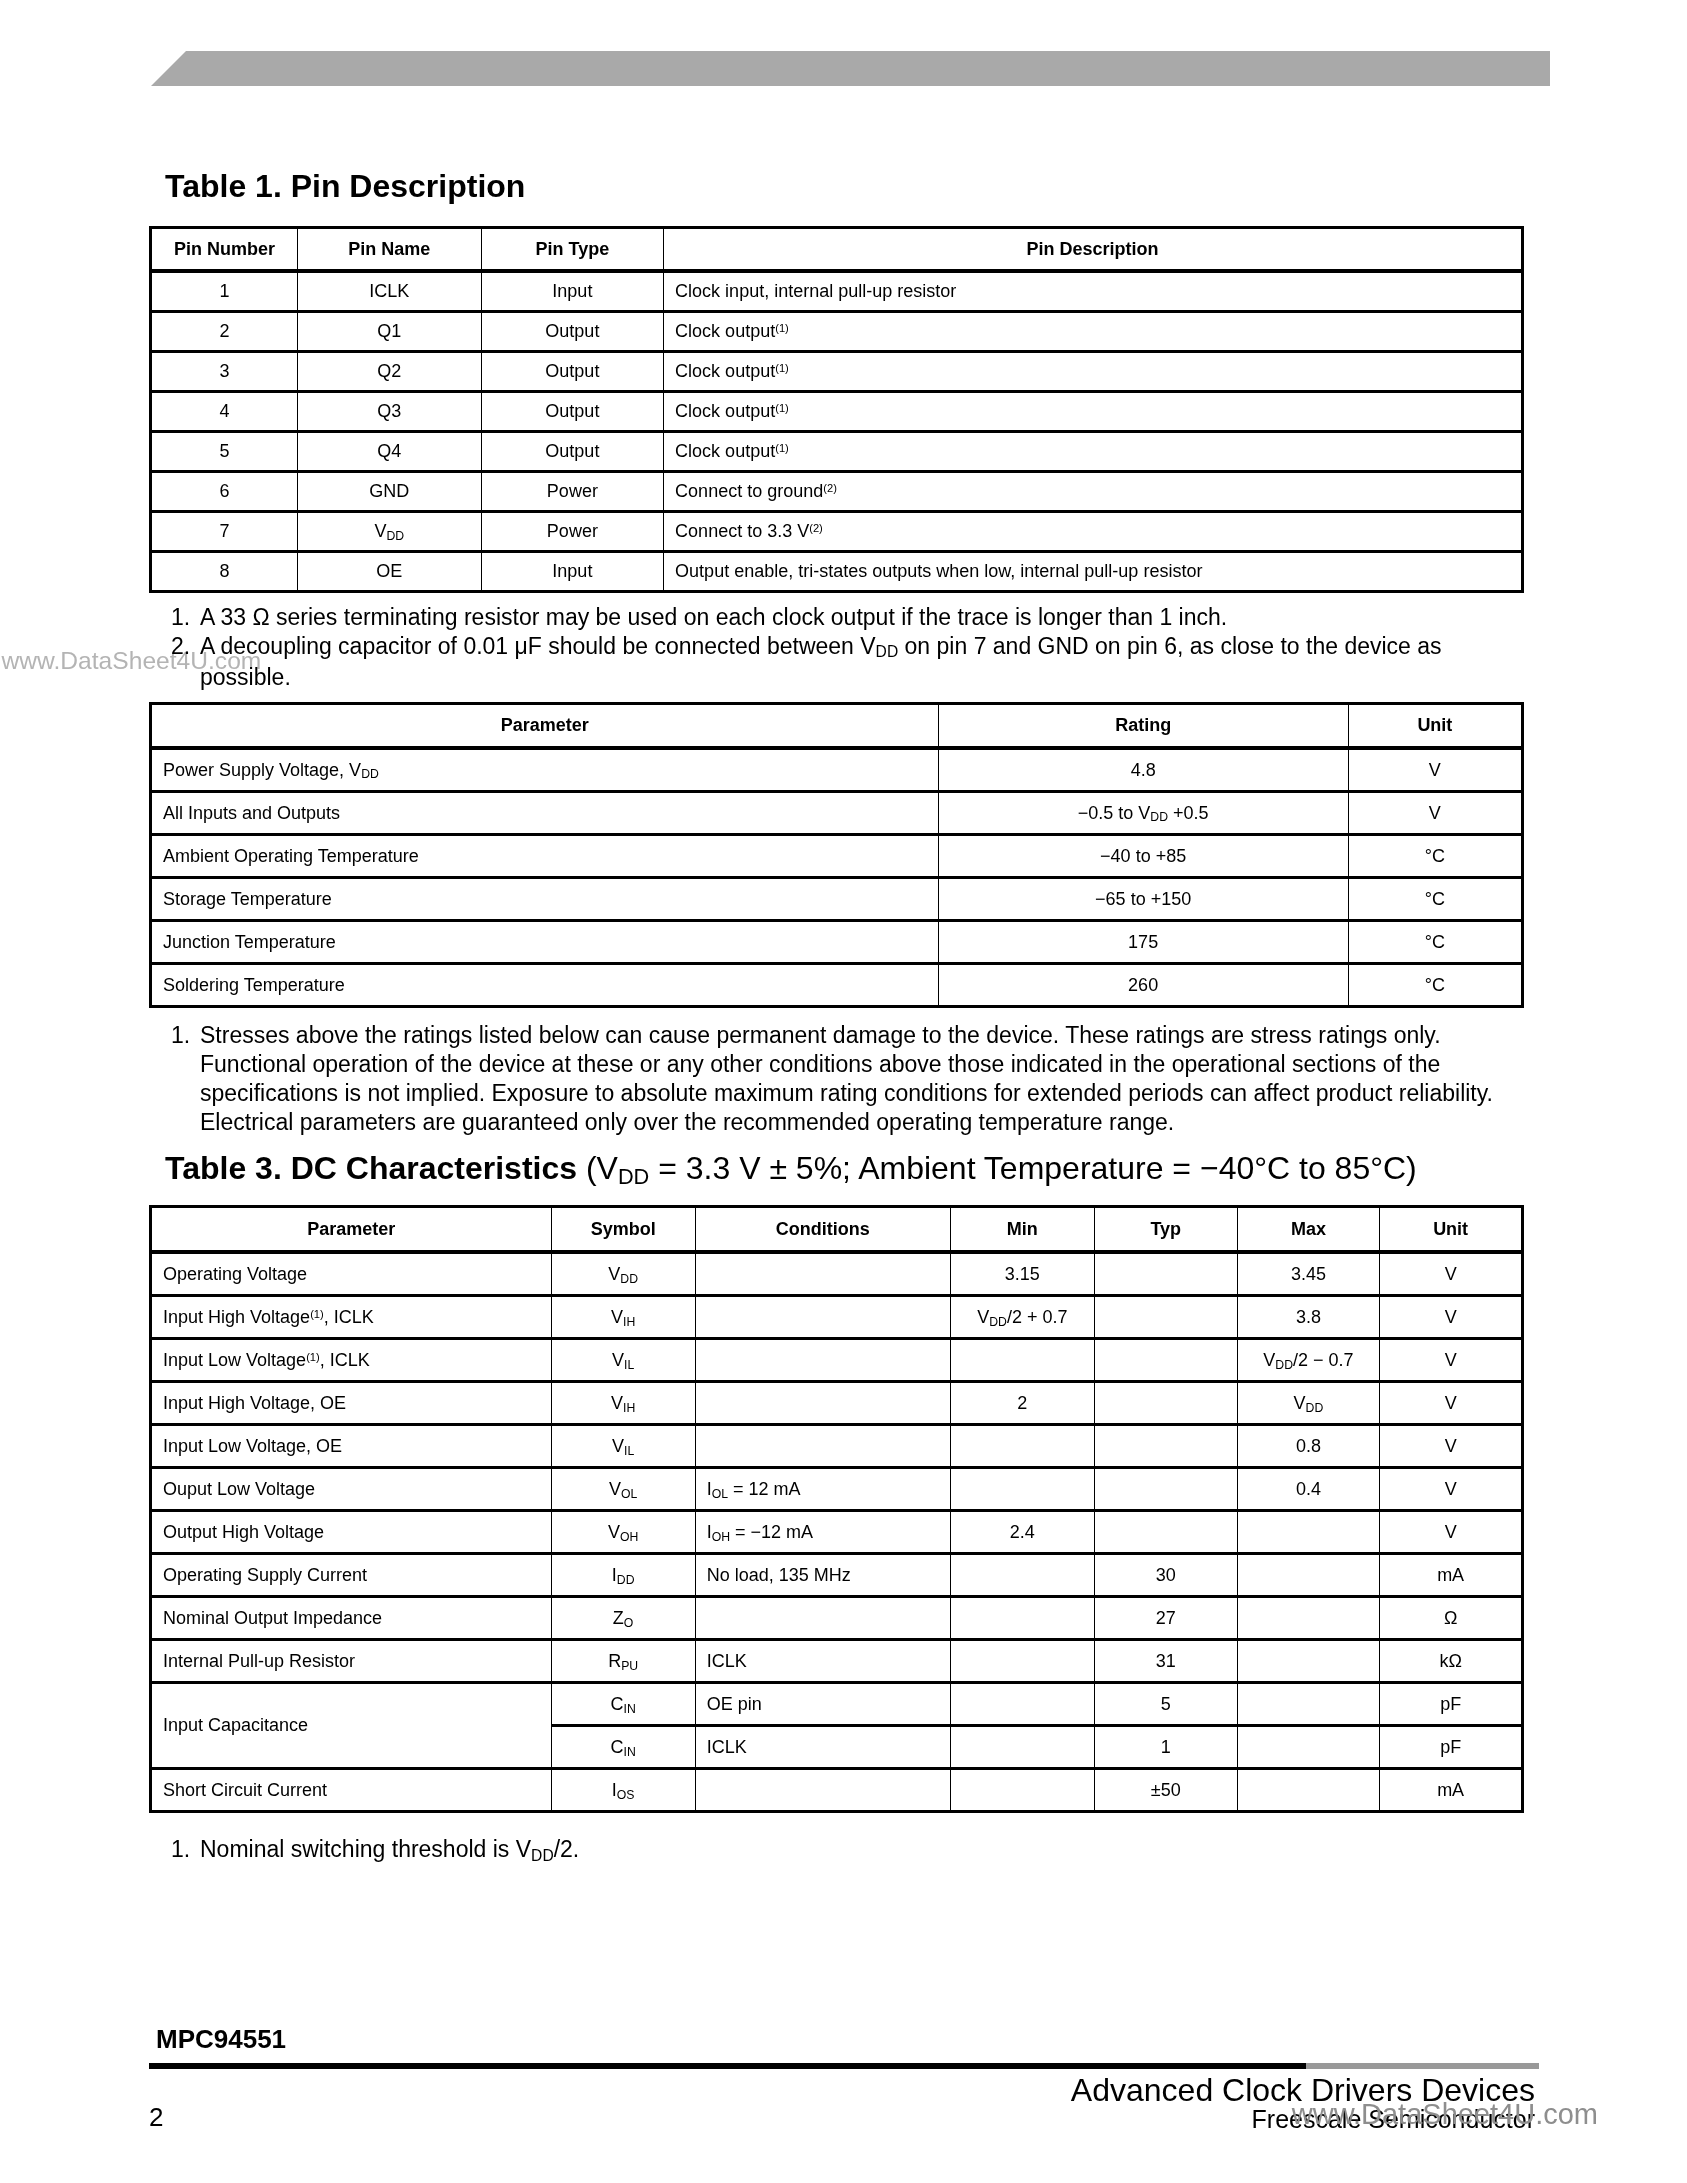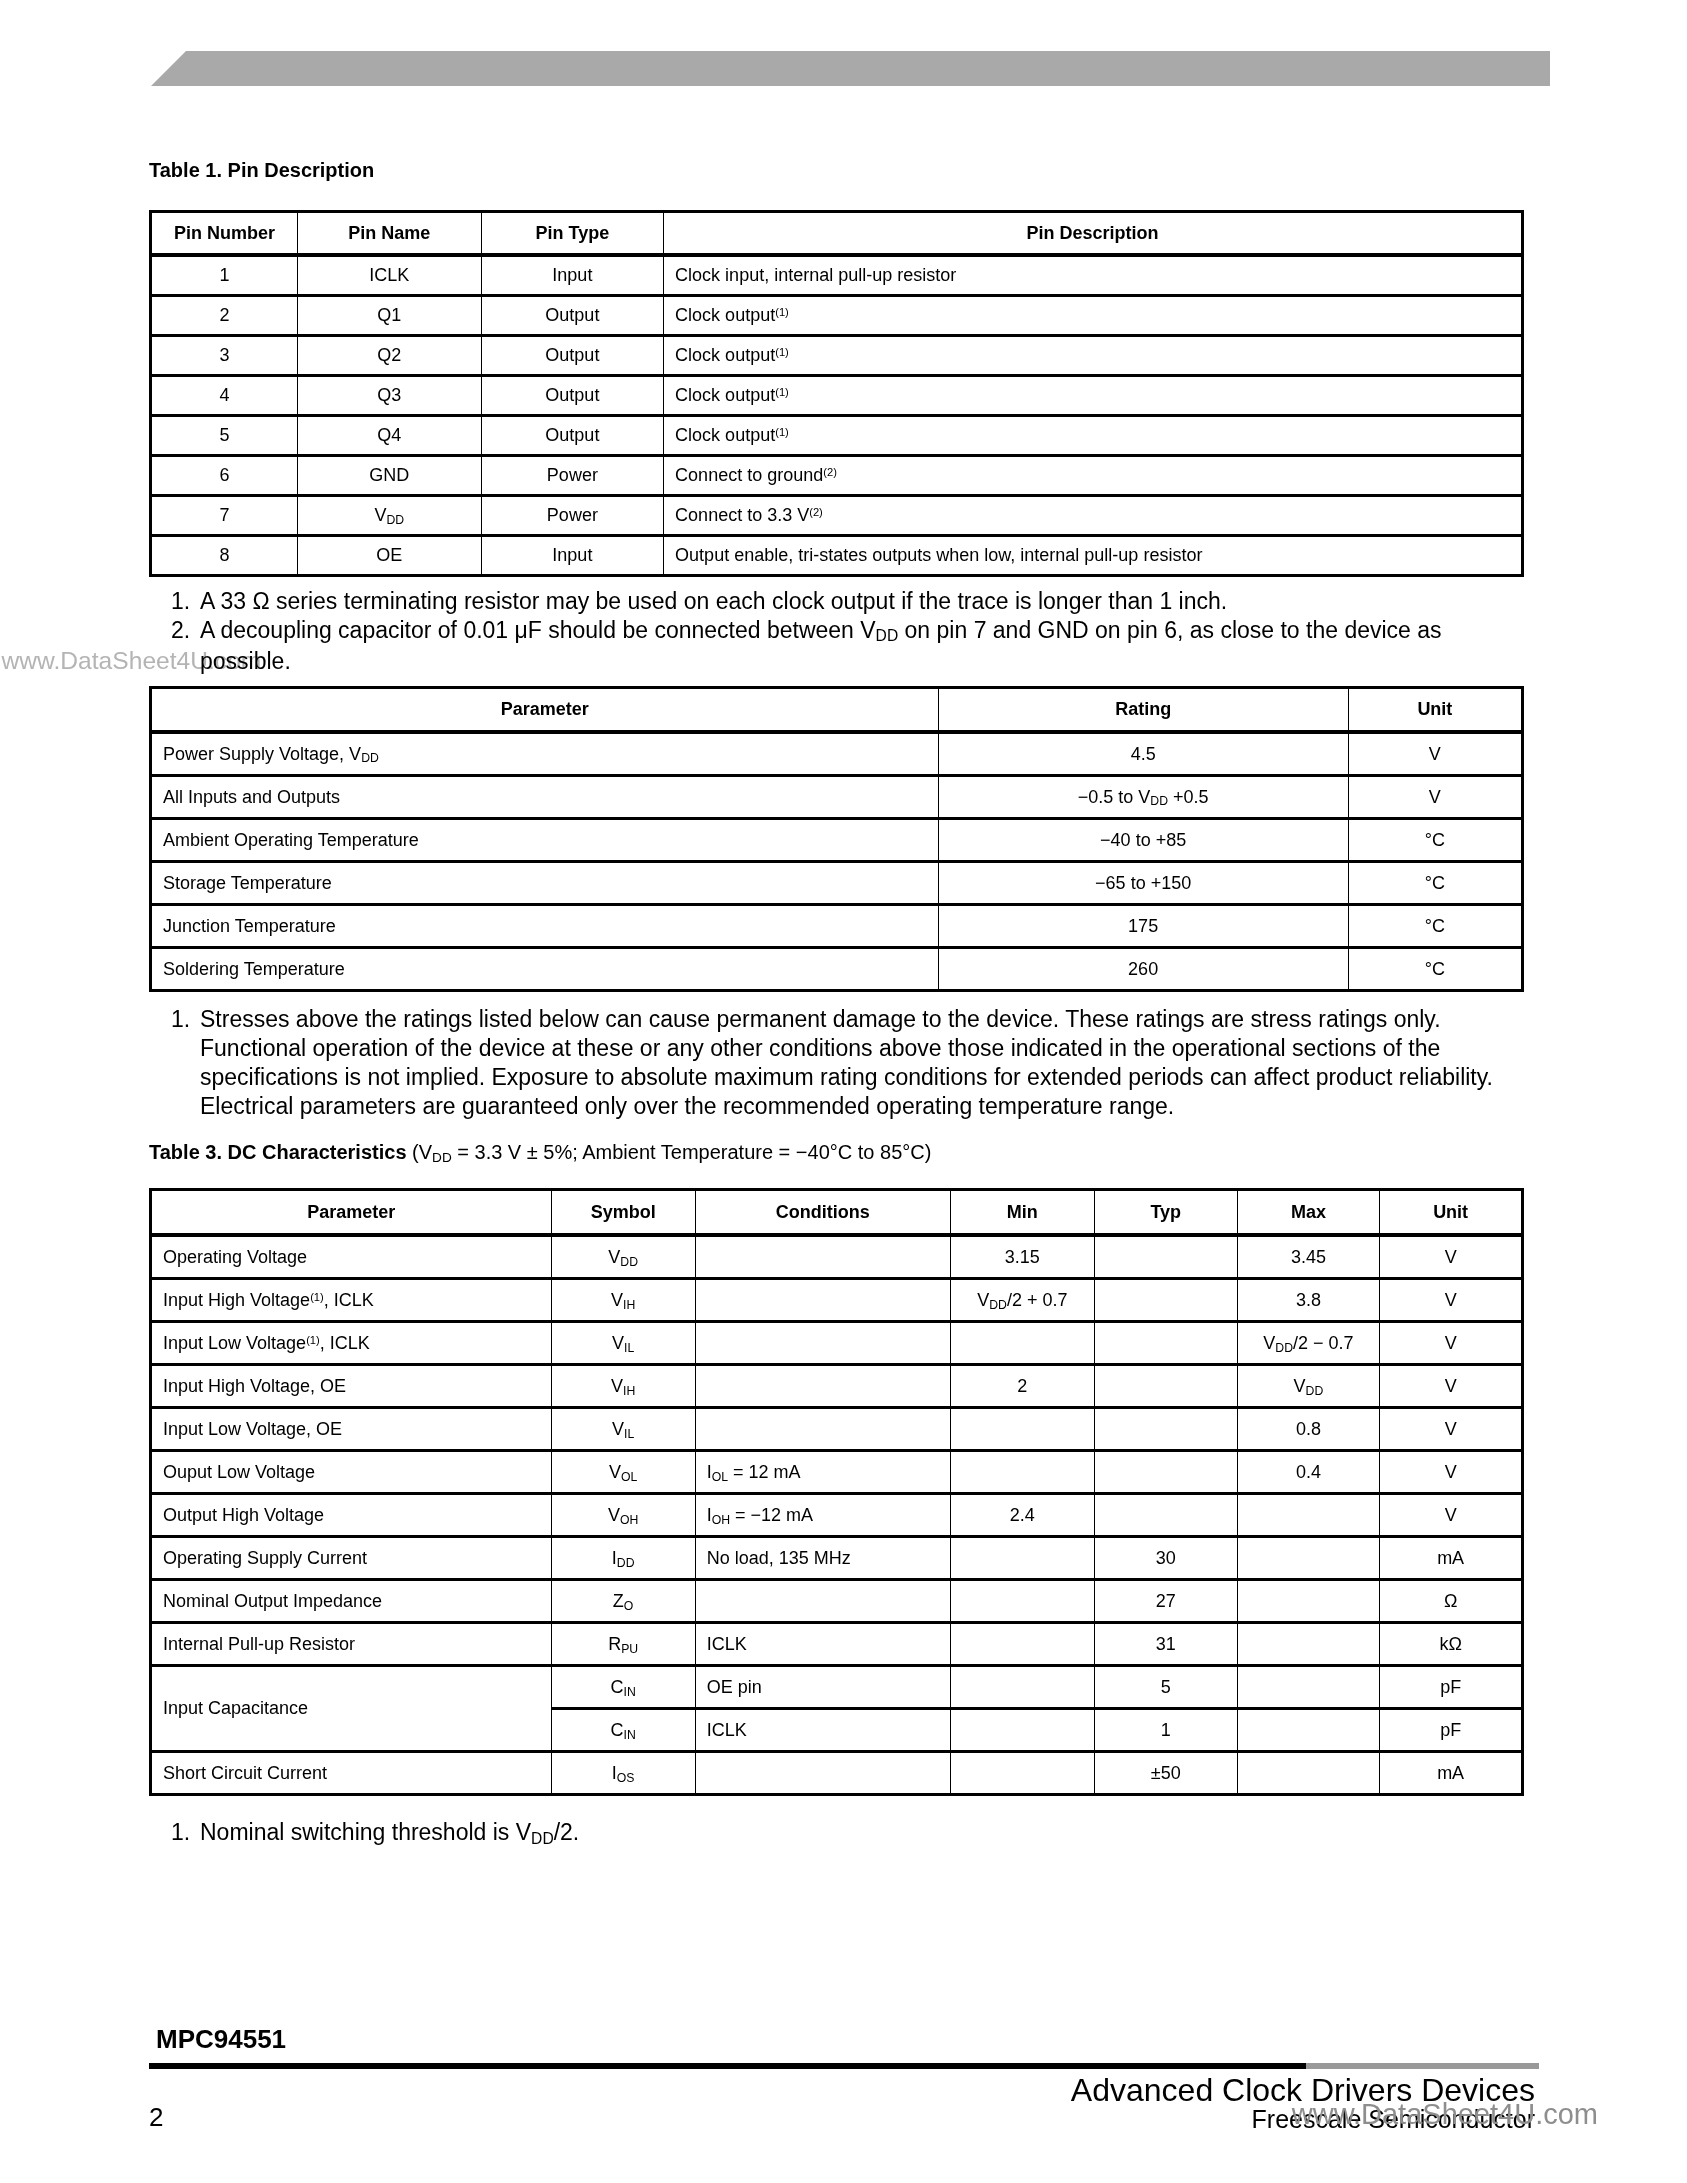--- a/index.html
+++ b/index.html
@@ -16,21 +16,21 @@
     position:absolute;left:151px;top:51px;width:1399px;height:35px;
     background:#a9a9a9;
     clip-path:polygon(35px 0,100% 0,100% 100%,0 100%);
   }
   
   .wm{position:absolute;color:#b4b4b4;white-space:nowrap;margin-top:28px;}
   .wm-left{left:1.6px;top:619px;font-size:24.6px;}
   .wm-footer{right:89px;top:2070px;font-size:29px;color:#8e8e8e;z-index:5;}
   
   .content{position:absolute;left:149px;top:0;width:1375px;}
-  .tbl-title{margin:0;font-size:20px;font-weight:bold;line-height:29px;}
+  .tbl-title{margin:16px;font-size:32px;font-weight:bold;line-height:29px;}
   .tbl-title .t-rest{font-weight:normal;}
   #t1-title{padding-top:156px;}
   #t2-title{margin-top:20.6px;}
   #t3-title{margin-top:17.5px;}
   
   table{border-collapse:collapse;width:100%;table-layout:fixed;
         border:3.2px solid #000;font-size:18px;}
   th,td{border-top:3.2px solid #000;border-bottom:3.2px solid #000;
         border-left:1.6px solid #000;border-right:1.6px solid #000;
         vertical-align:middle;text-align:center;padding:0 4.8px;
@@ -164,21 +164,21 @@
       <thead>
         <tr>
           <th>Parameter</th>
           <th>Rating</th>
           <th>Unit</th>
         </tr>
       </thead>
       <tbody>
         <tr>
           <td class="cell-left">Power Supply Voltage, V<sub>DD</sub></td>
-          <td>4.5</td>
+          <td>4.8</td>
           <td>V</td>
         </tr>
         <tr>
           <td class="cell-left">All Inputs and Outputs</td>
           <td>−0.5 to V<sub>DD</sub> +0.5</td>
           <td>V</td>
         </tr>
         <tr>
           <td class="cell-left">Ambient Operating Temperature</td>
           <td>−40 to +85</td>

